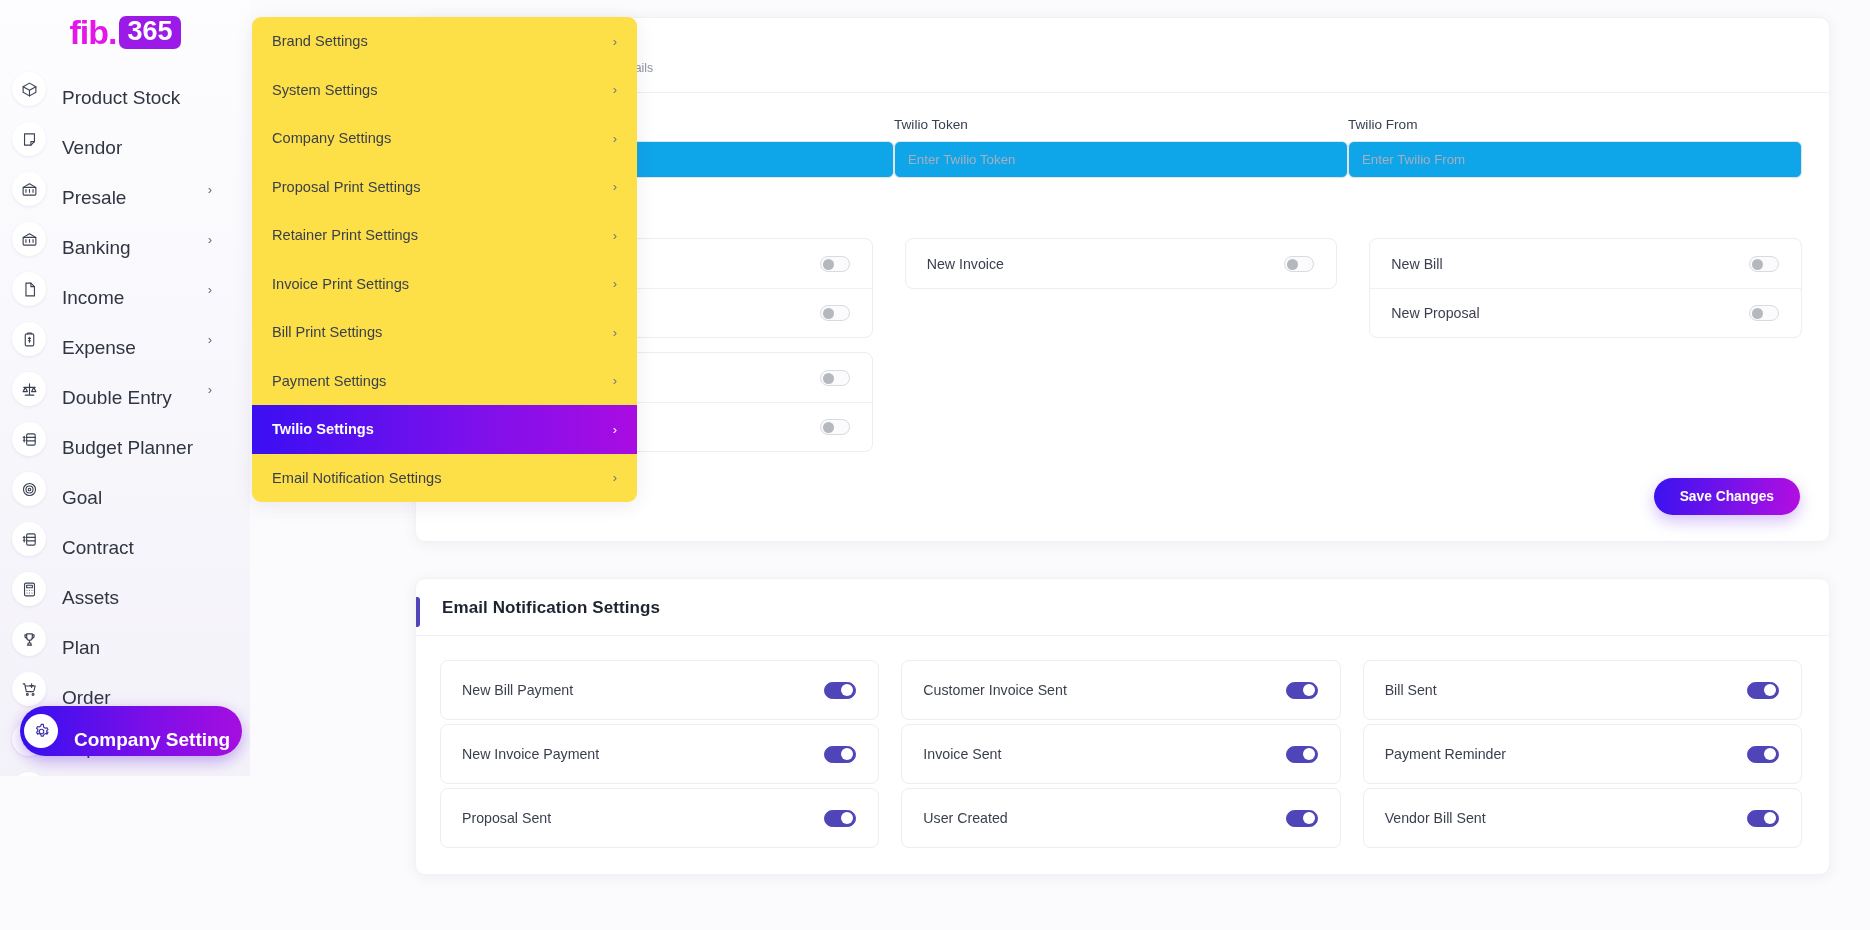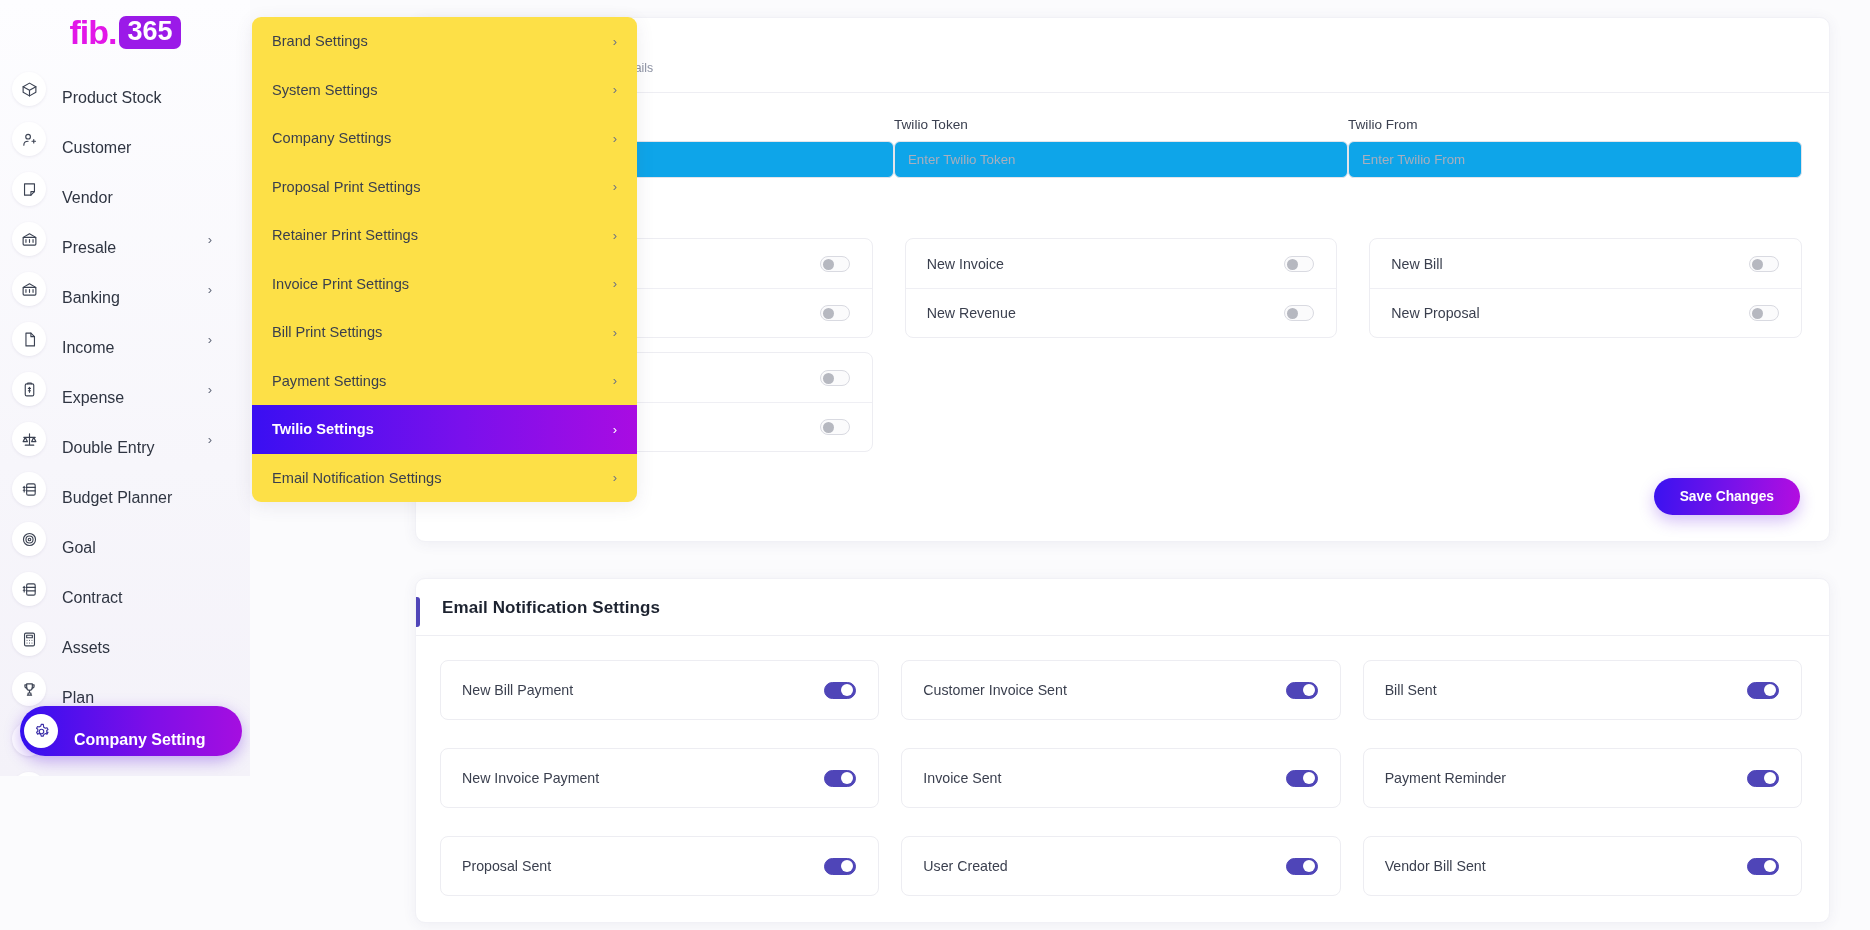--- a/index.html
+++ b/index.html
@@ -35,21 +35,21 @@
     padding: 0 14px 0 12px; cursor: pointer; position: relative;
   }
   .nav-icon {
     width: 34px; height: 34px; flex: 0 0 34px; border-radius: 50%;
     background: #ffffff; display: flex; align-items: center; justify-content: center;
     box-shadow: 0 1px 3px rgba(80,70,120,.10);
   }
   .nav-icon svg { width: 17px; height: 17px; stroke: #3b4252; fill: none;
     stroke-width: 1.6; stroke-linecap: round; stroke-linejoin: round; }
   .nav-label {
-    margin-left: 16px; font-size: 16px; color: #2f3542; flex: 1;
+    margin-left: 16px; font-size: 19px; color: #2f3542; flex: 1;
     white-space: nowrap;
     margin-top: 18px;
   }
   .nav-caret { font-size: 13px; color: #63697a; margin-right: 24px; }
   .nav-item.active {
     background: linear-gradient(90deg,#3410f0 0%,#7d0ee8 58%,#a50ee0 100%);
     border-radius: 26px; margin: 0 8px; padding-left: 4px;
     box-shadow: 0 5px 16px rgba(92,20,220,.35);
   }
   .nav-item.active .nav-label { color: #fff; font-weight: 700; }
@@ -150,21 +150,21 @@
     padding: 11px 26px; border-radius: 22px;
     background: linear-gradient(95deg,#3a12f0 0%,#7b12e9 55%,#b40de0 100%);
     box-shadow: 0 6px 16px rgba(100,25,225,.28);
     font-family: "Liberation Sans", sans-serif;
   }
 
   .panel-gap { height: 36px; }
 
   .email-grid {
     display: grid; grid-template-columns: repeat(3, 1fr);
-    gap: 28px 22px;
+    gap: 4px 22px;
   }
   .email-card {
     border: 1px solid #ededf2; border-radius: 8px; background:#fff;
     height: 60px; display: flex; align-items: center; justify-content: space-between;
     padding: 0 22px 0 21px;
   }
   .email-card .lbl { font-size: 14.2px; color: #3a3f4e; }
   .tgl.big { width: 32px; height: 17px; flex: 0 0 32px; border-radius: 10px;}
   .tgl.big.on::after { width: 12px; height: 12px; right: 2px; top: 1.5px; }
 </style>
@@ -184,30 +184,20 @@
             <svg viewBox="0 0 24 24">
               <path d="M21 8l-9-5-9 5v8l9 5 9-5z"></path>
               <path d="M3 8l9 5 9-5M12 13v8"></path>
             </svg>
           </span>
           <span class="nav-label">Product Stock</span>
         </div>
         <div class="nav-item">
           <span class="nav-icon">
             <svg viewBox="0 0 24 24">
-              <circle cx="10" cy="8" r="3.3"></circle>
-              <path d="M4 20c0-3.3 2.7-5.5 6-5.5"></path>
-              <path d="M18 12v5M15.5 14.5h5"></path>
-            </svg>
-          </span>
-          <span class="nav-label">Customer</span>
-        </div>
-        <div class="nav-item">
-          <span class="nav-icon">
-            <svg viewBox="0 0 24 24">
               <path d="M5 4h14v11l-5 5H5z"></path>
               <path d="M19 15h-5v5"></path>
             </svg>
           </span>
           <span class="nav-label">Vendor</span>
         </div>
         <div class="nav-item">
           <span class="nav-icon">
             <svg viewBox="0 0 24 24">
               <path d="M3 9l9-5 9 5"></path>
@@ -438,24 +428,20 @@
                   <div class="tgl off"></div>
                 </div>
               </div>
             </div>
             <div>
               <div class="mod-card">
                 <div class="mod-row">
                   <span class="lbl">New Invoice</span>
                   <div class="tgl off"></div>
                 </div>
-                <div class="mod-row">
-                  <span class="lbl">New Revenue</span>
-                  <div class="tgl off"></div>
-                </div>
               </div>
             </div>
             <div>
               <div class="mod-card">
                 <div class="mod-row">
                   <span class="lbl">New Bill</span>
                   <div class="tgl off"></div>
                 </div>
                 <div class="mod-row">
                   <span class="lbl">New Proposal</span>

